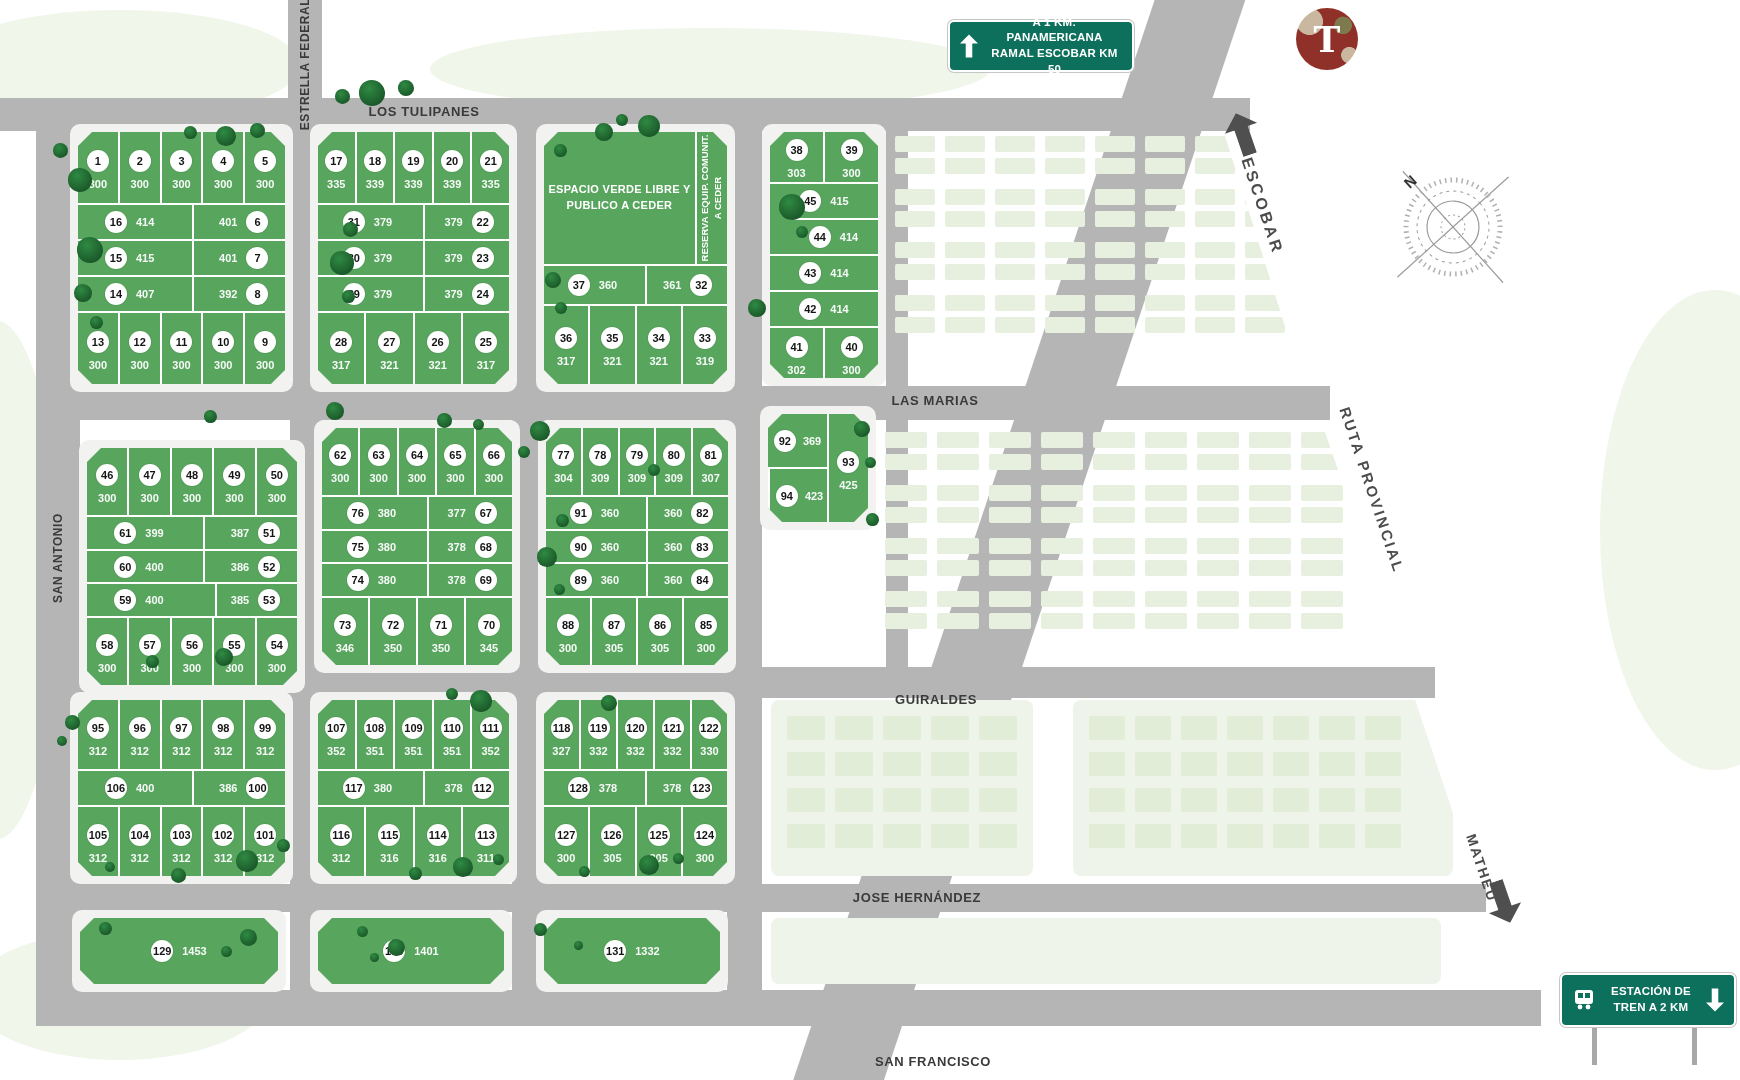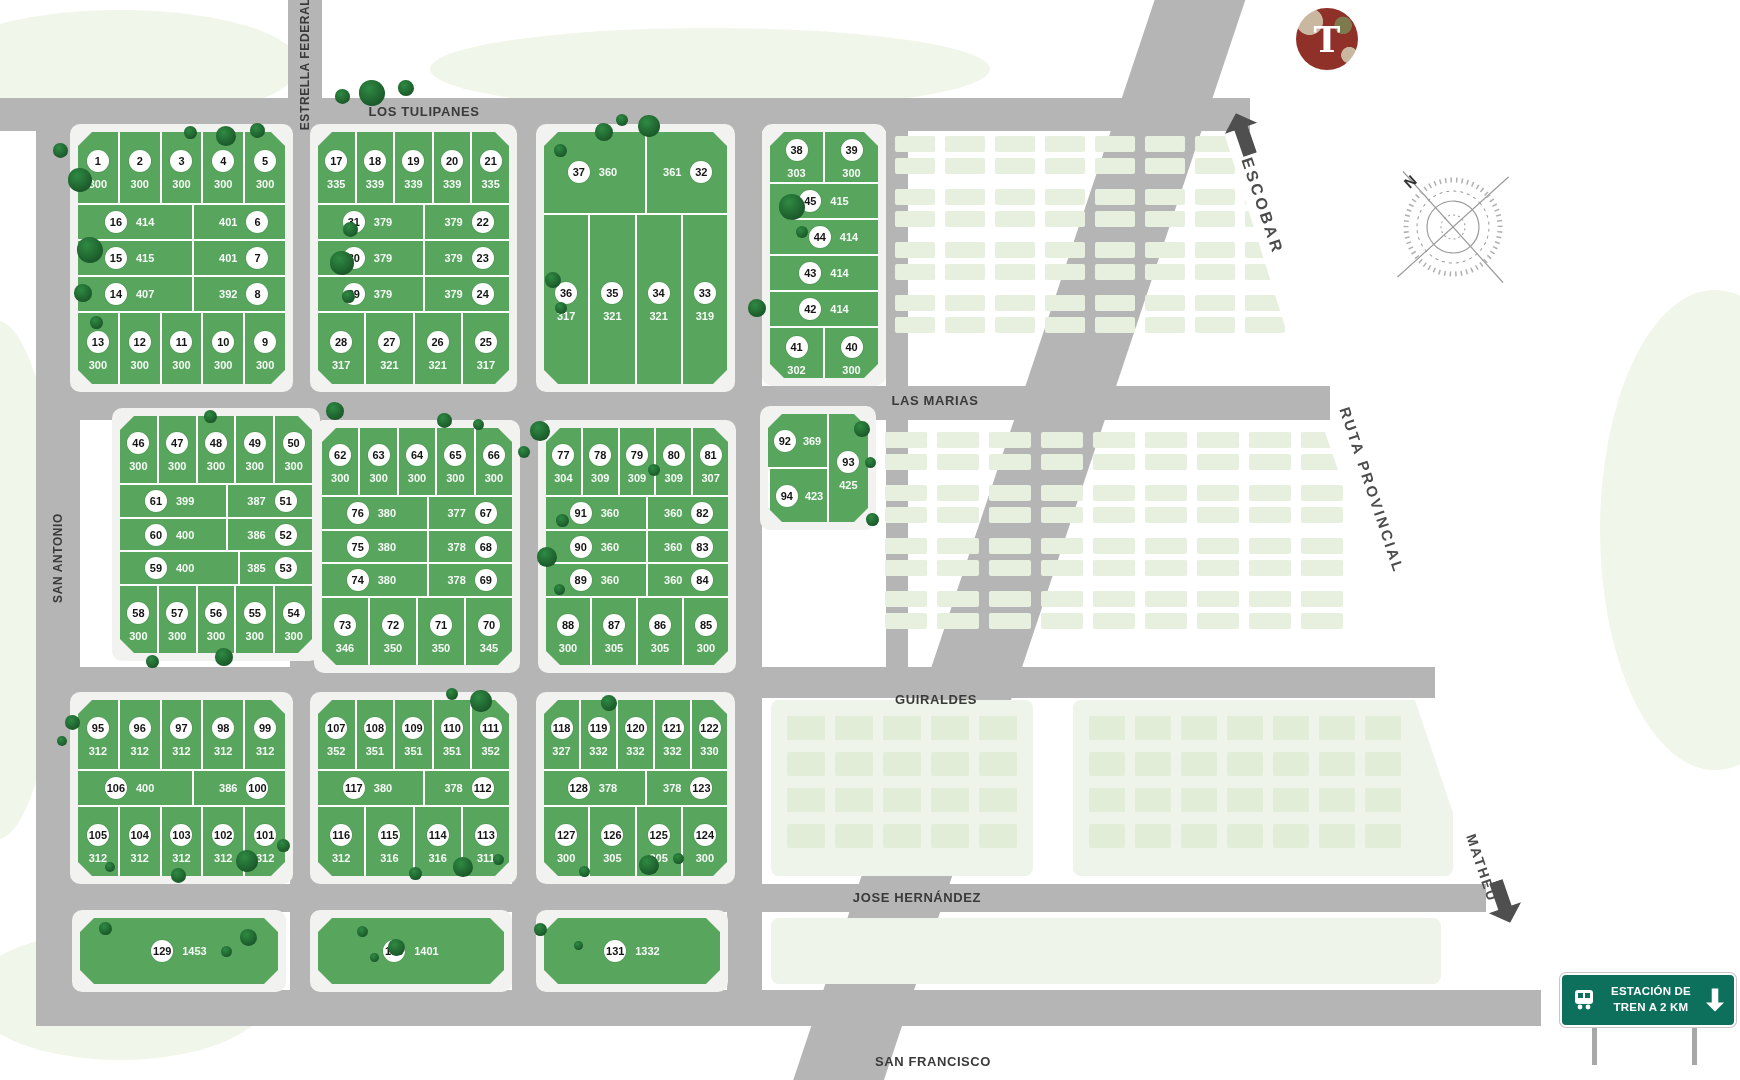--- a/index.html
+++ b/index.html
@@ -492,20 +492,28 @@
           </div>
           <div class="cell col">
             <span class="lc">25</span>
             <span class="ls">317</span>
           </div>
         </div>
       </div>
     </div>
   <div class="pad" style="left:536px;top:124px;width:199px;height:268px;">
     <div class="block">
+      <div class="b-row esp-row">
+        <div class="esp-main">ESPACIO VERDE LIBRE Y
+PUBLICO A CEDER</div>
+        <div class="esp-strip">
+          <span>RESERVA EQUIP. COMUNIT.
+A CEDER</span>
+        </div>
+      </div>
     <div class="b-row" style="flex: 1 1 0%;">
           <div class="cell pl" style="flex: 1.17 1 0%;">
             <span class="lc">37</span>
             <span class="ls">360</span>
           </div>
           <div class="cell pr">
             <span class="ls">361</span>
             <span class="lc">32</span>
           </div>
         </div>
@@ -570,21 +578,21 @@
             <span class="lc">41</span>
             <span class="ls">302</span>
           </div>
           <div class="cell col">
             <span class="lc">40</span>
             <span class="ls">300</span>
           </div>
         </div>
       </div>
     </div>
-  <div class="pad" style="left:79px;top:408px;width:208px;height:253px;margin-left:33px;">
+  <div class="pad" style="left:79px;top:440px;width:226px;height:253px;">
       <div class="block">
         <div class="b-row" style="flex: 2.1 1 0%;">
           <div class="cell col">
             <span class="lc">46</span>
             <span class="ls">300</span>
           </div>
           <div class="cell col">
             <span class="lc">47</span>
             <span class="ls">300</span>
           </div>
@@ -1027,20 +1035,29 @@
     <circle cx="75" cy="75" r="26" fill="none" stroke="#9b9b9b" stroke-width="1.2"></circle>
     <circle cx="75" cy="75" r="36" fill="none" stroke="#9b9b9b" stroke-width="1" stroke-dasharray="3 4"></circle>
     <circle cx="75" cy="75" r="47" fill="none" stroke="#b0b0b0" stroke-width="5" stroke-dasharray="1.5 4"></circle>
     <text x="68" y="18" font-size="15" font-weight="bold" fill="#333" font-family="Liberation Sans, sans-serif">N</text>
   </svg>
 
   <div id="logo">
     <span>T</span>
   </div>
 
+  <div class="sign" style="left:948px;top:20px;width:186px;height:52px;box-sizing:border-box;">
+    <svg width="18" height="24" viewBox="0 0 22 28">
+      <polygon points="11,0 22,11 15,11 15,28 7,28 7,11 0,11" fill="#fff"></polygon>
+      </svg>
+    <div class="sign-text" style="flex:1;">
+      <span>A 1 KM: PANAMERICANA</span>
+      <span>RAMAL ESCOBAR KM 50</span>
+    </div>
+  </div>
 
   <div class="sign" style="left:1560px;top:973px;width:176px;height:54px;box-sizing:border-box;">
     <svg width="24" height="22" viewBox="0 0 24 22">
       <rect x="3" y="1" width="18" height="14" rx="3" fill="#fff"></rect>
       <rect x="6" y="4" width="5" height="5" fill="#0d705c"></rect>
       <rect x="13" y="4" width="5" height="5" fill="#0d705c"></rect>
       <circle cx="8" cy="18" r="2.4" fill="#fff"></circle>
       <circle cx="16" cy="18" r="2.4" fill="#fff"></circle>
       </svg>
     <div class="sign-text" style="flex:1;">

